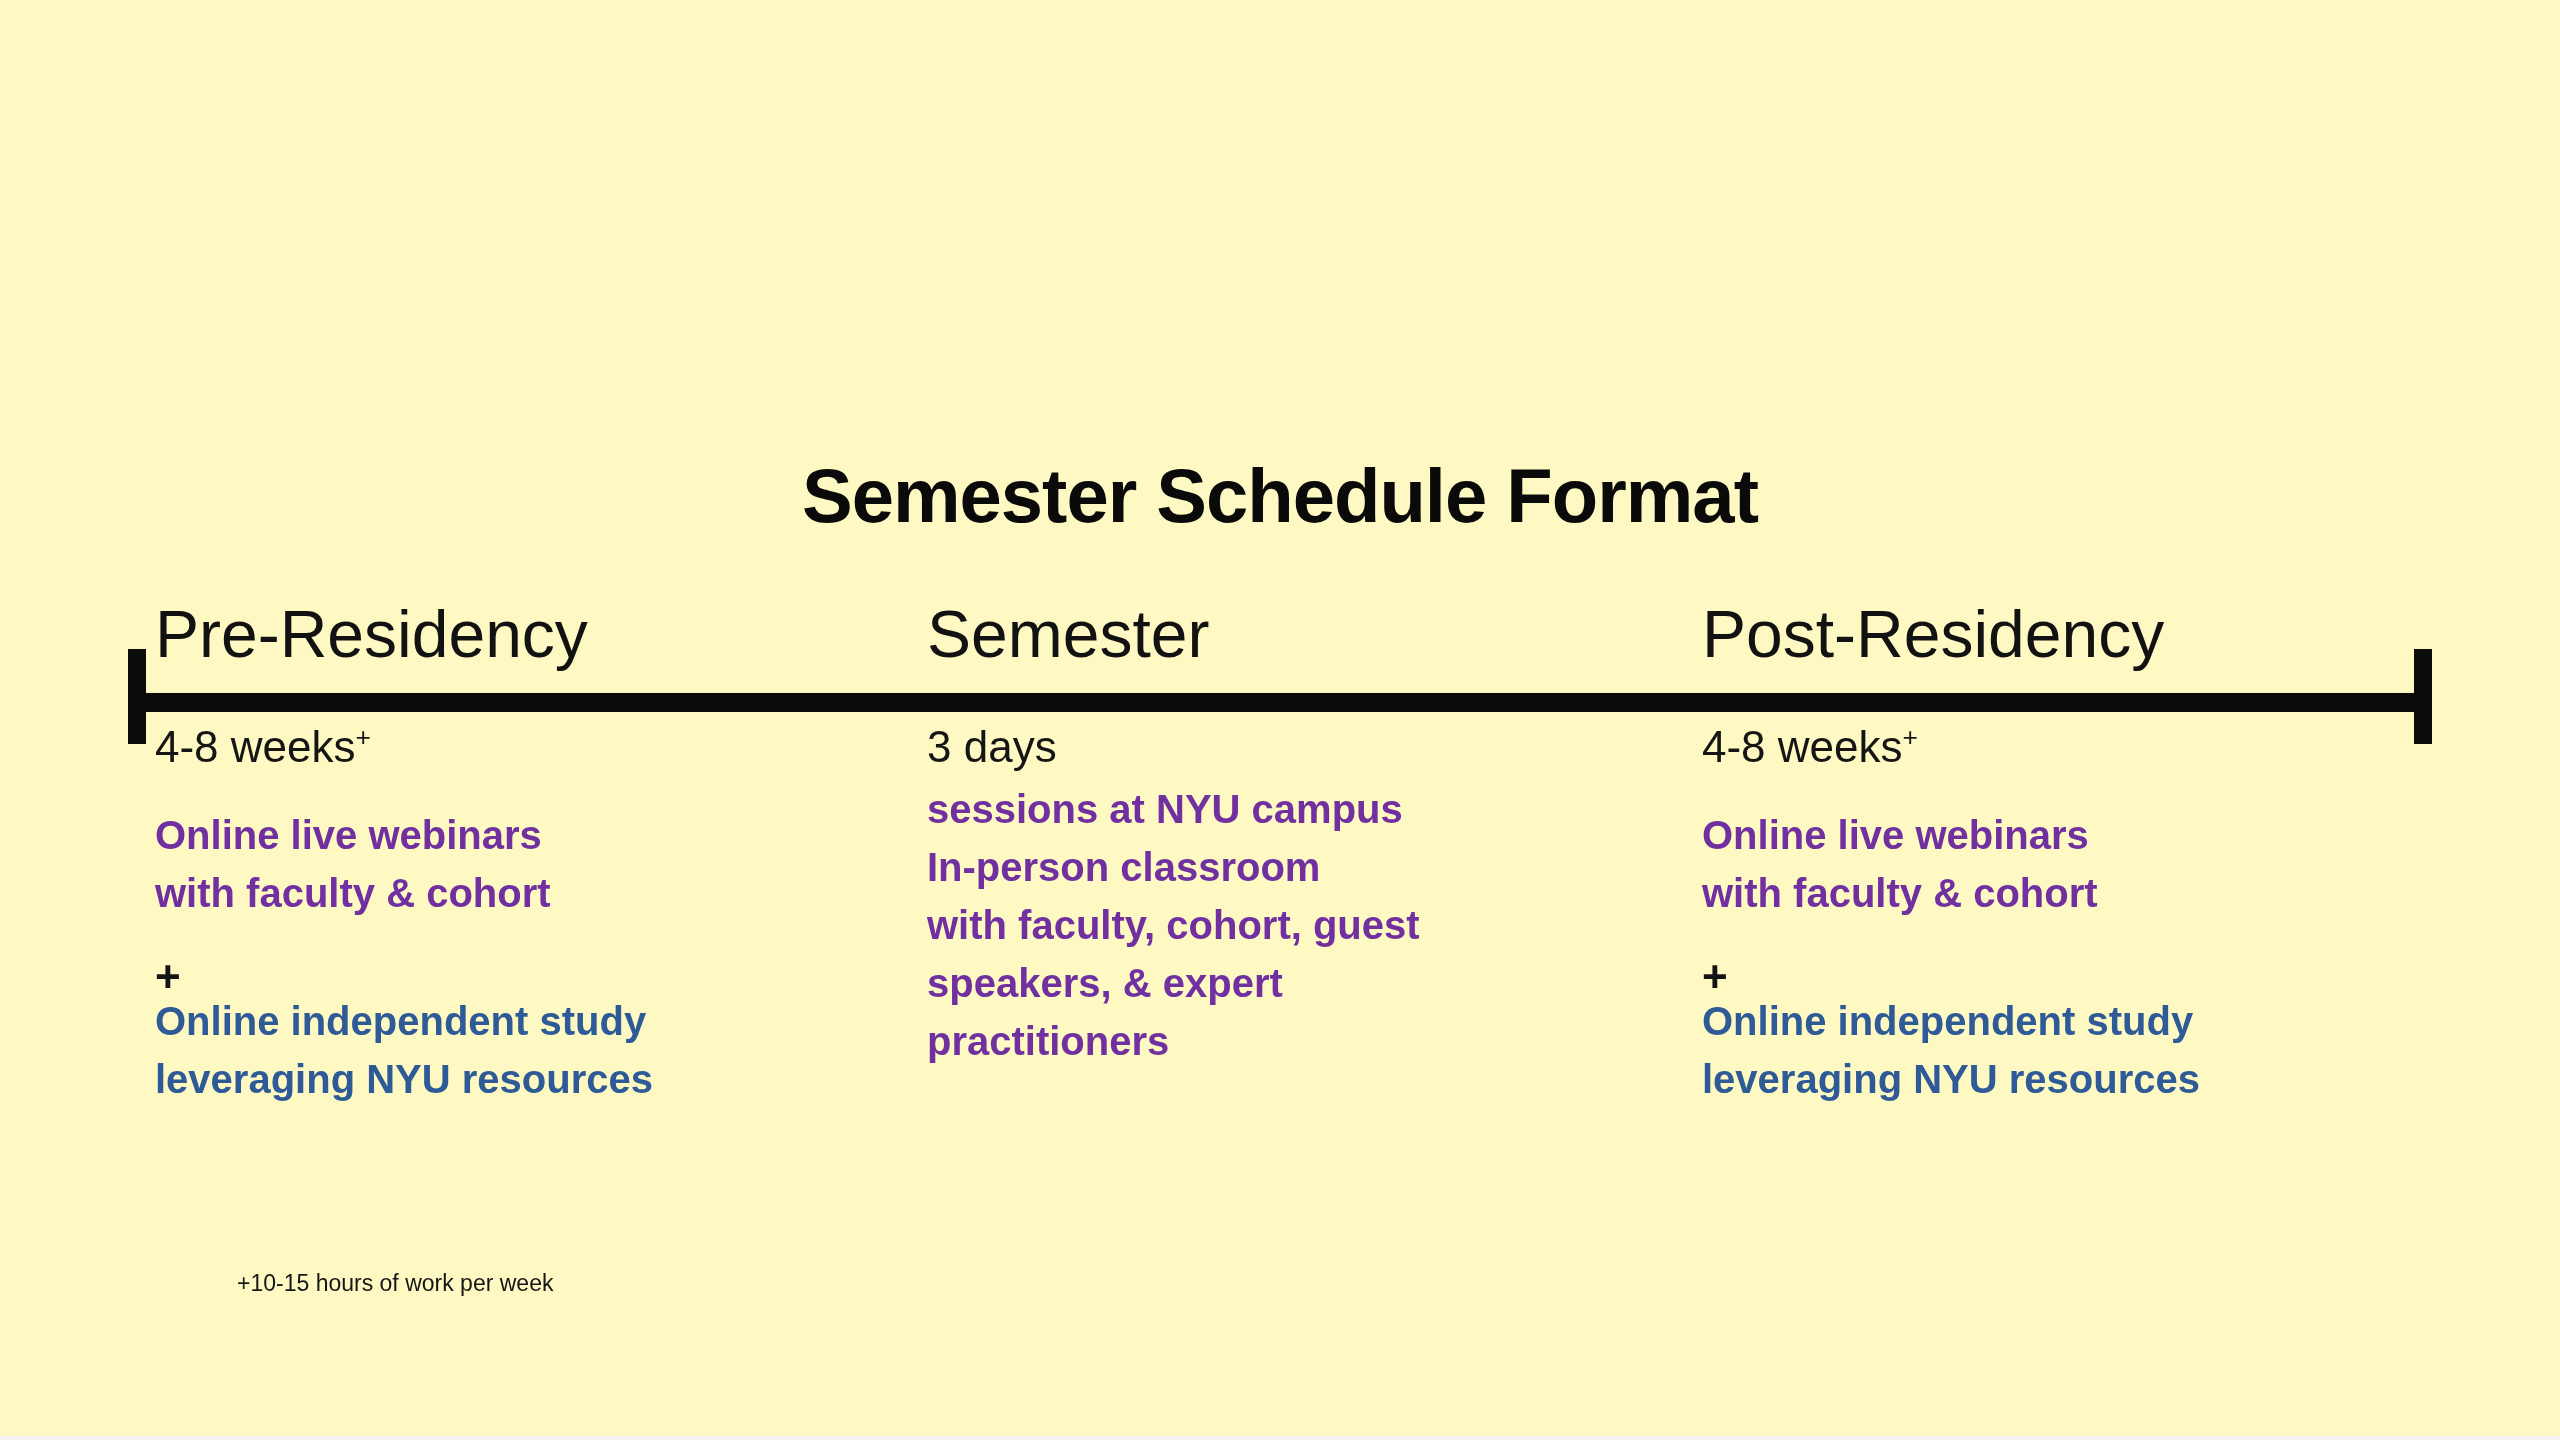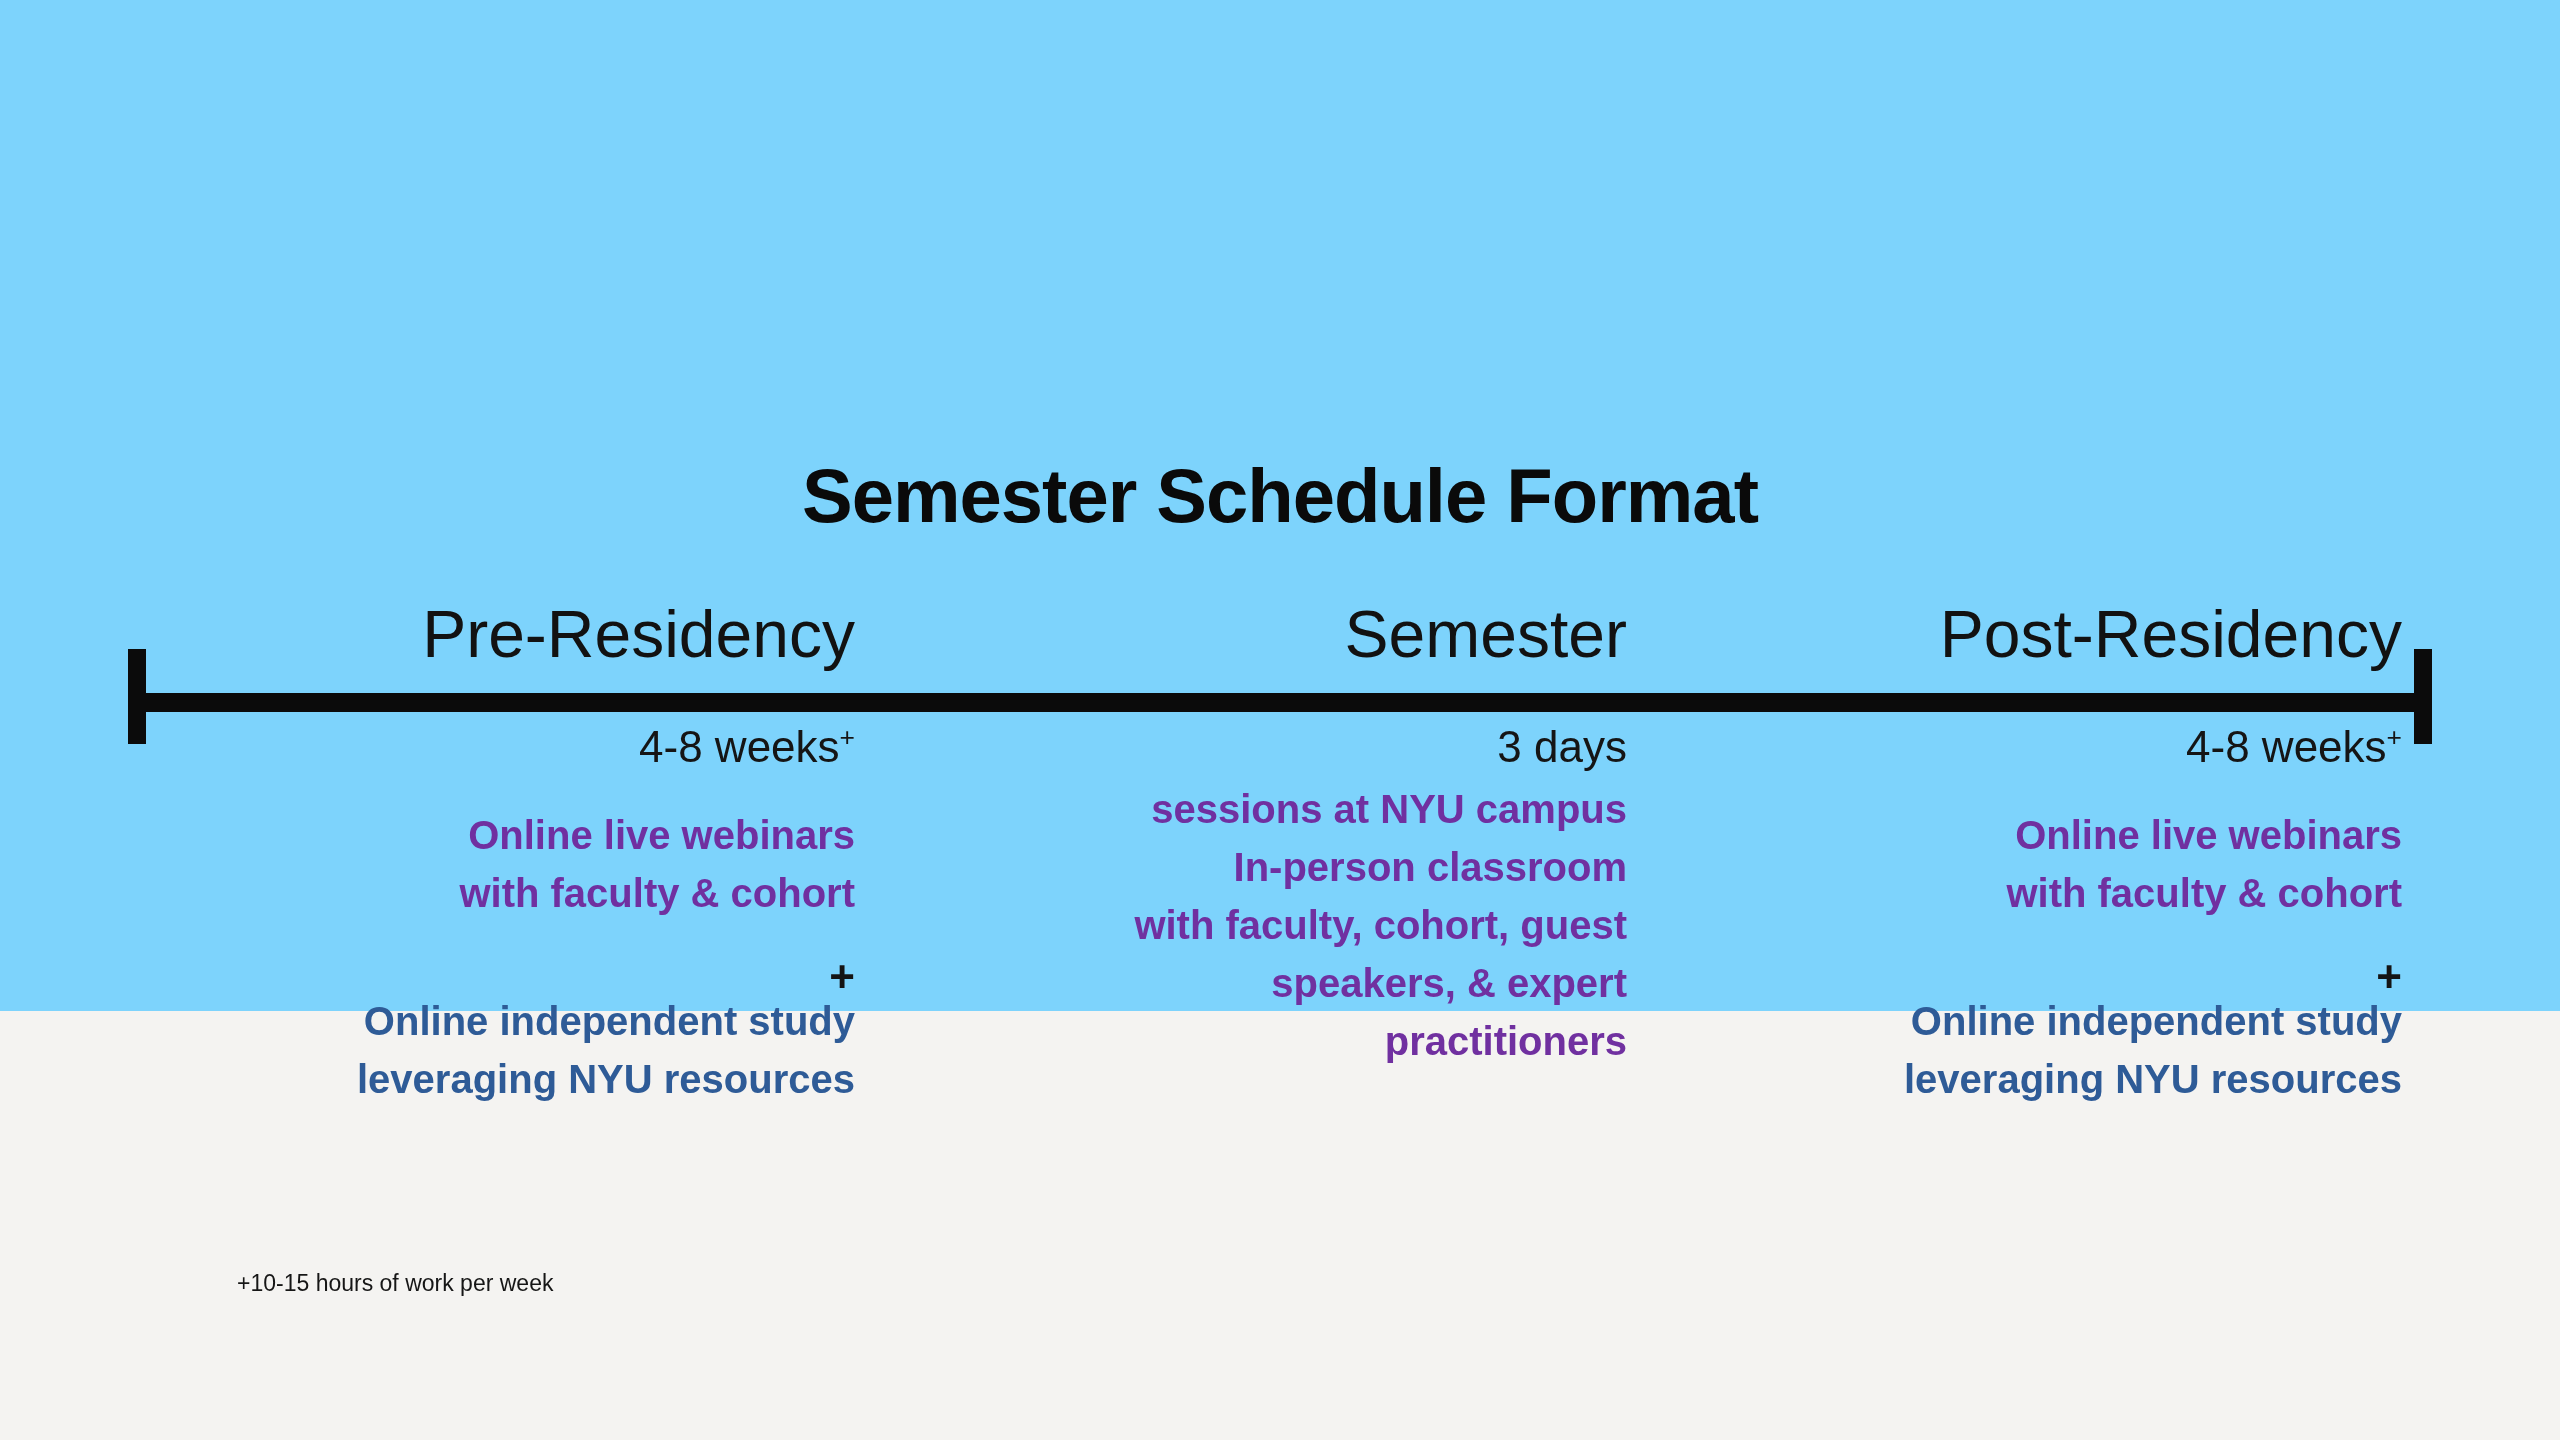--- a/index.html
+++ b/index.html
@@ -4,33 +4,33 @@
 <style>
   html, body { margin: 0; padding: 0; }
   body {
     width: 2560px; height: 1440px;
     background: #f4f3f1;
     font-family: "Liberation Sans", sans-serif;
     overflow: hidden;
   }
   .canvas {
     position: relative;
-    width: 2560px; height: 1011px;
-    background: #7dd3fc;
+    width: 2560px; height: 1436px;
+    background: #fef9c3;
   }
   .slide-title {
     position: absolute;
     top: 452px; left: 0; width: 2560px;
     text-align: center;
     font-size: 76px; font-weight: bold;
     color: #0a0a0a;
     letter-spacing: -1px;
   }
   
-  .col { position: absolute; width: 700px; text-align: right; }
+  .col { position: absolute; width: 700px; text-align: left; }
   .col.pre  { left: 155px; }
   .col.mid  { left: 927px; }
   .col.post { left: 1702px; }
 
   .phase-label {
     top: 596px;
     font-size: 66px; font-weight: 400;
     color: #121212;
   }
   .duration {

